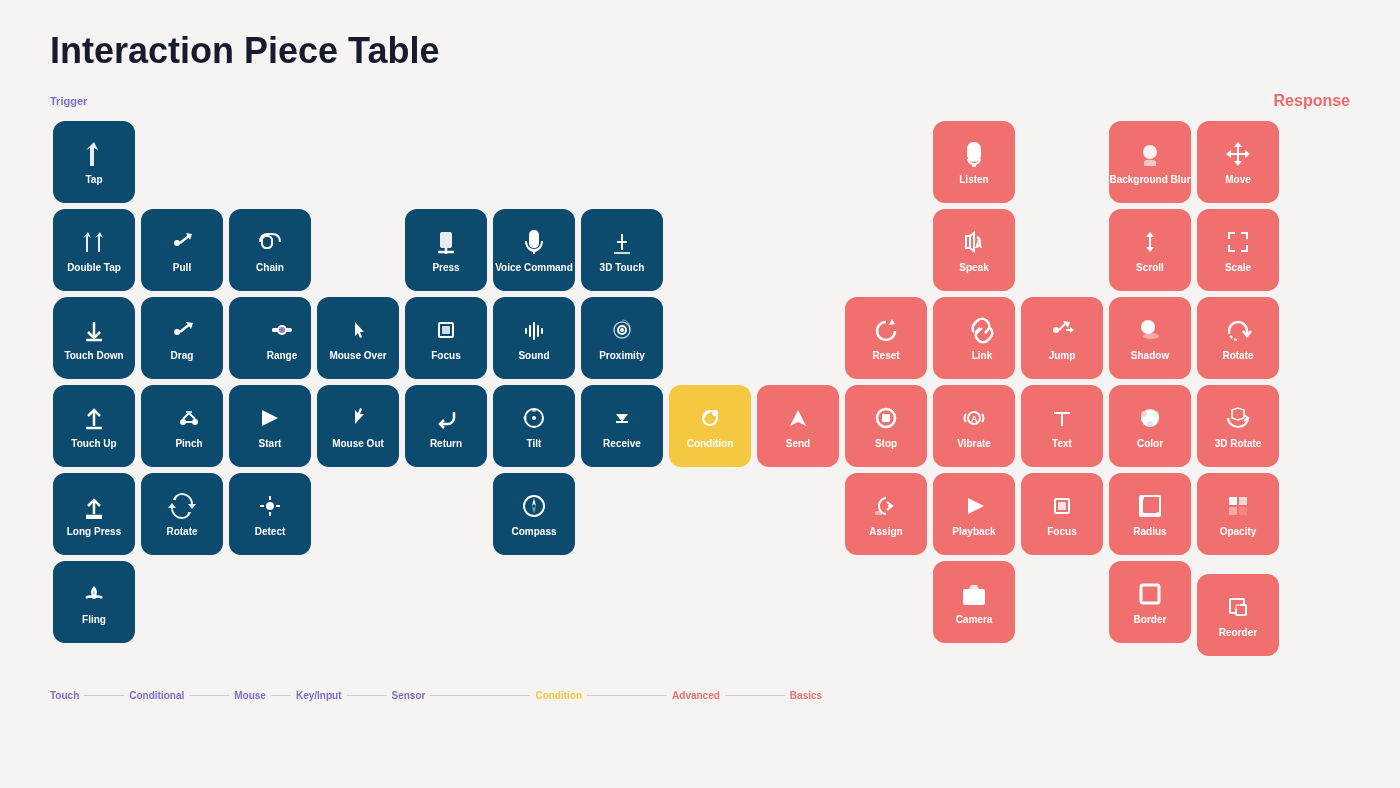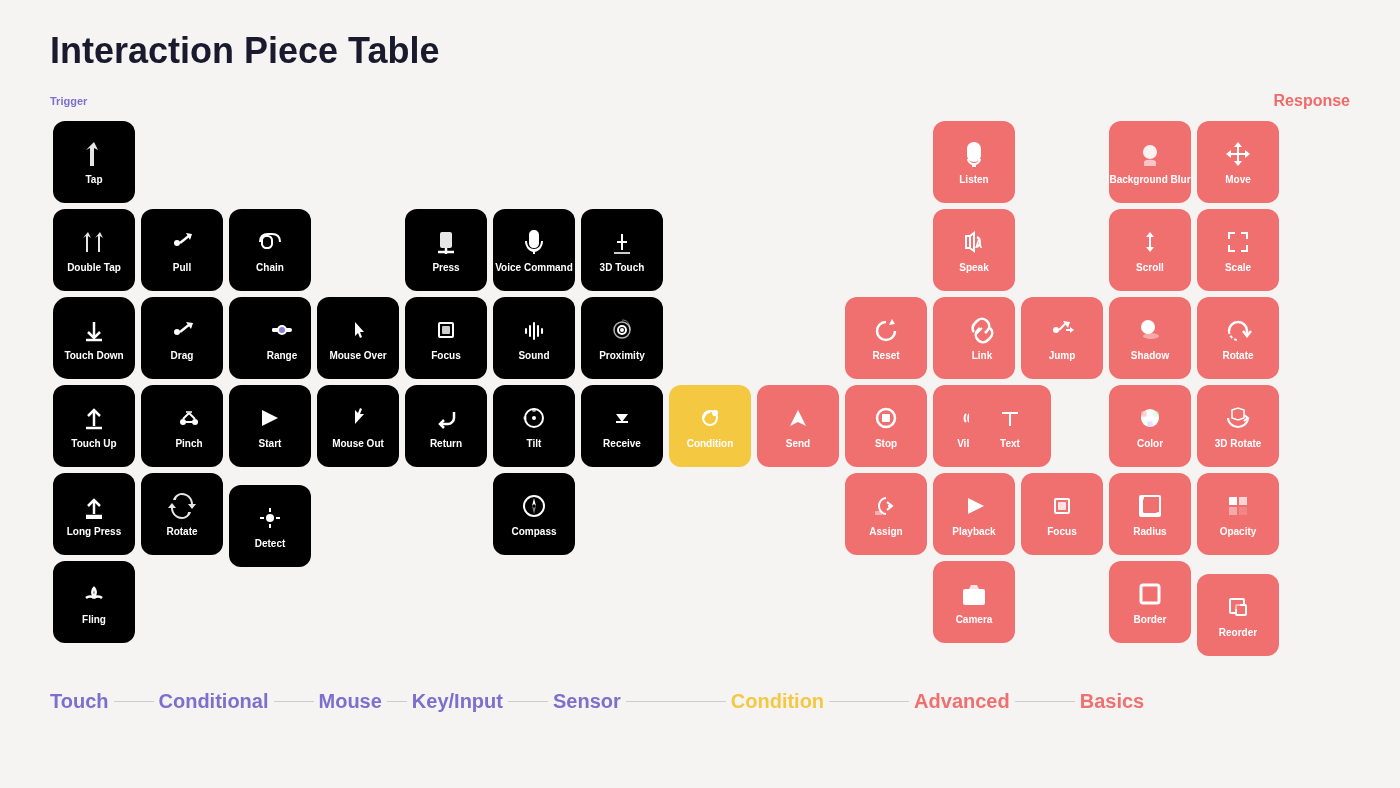--- a/index.html
+++ b/index.html
@@ -45,29 +45,29 @@
       align-items: center;
       justify-content: center;
     }
     .cell .label {
       font-size: 10px;
       color: white;
       font-weight: 600;
       text-align: center;
       line-height: 1.2;
     }
-    .cell-purple { background: #000000; }
+    .cell-purple { background: #0c4a6e; }
     .cell-red { background: #f07070; }
     .cell-yellow { background: #f5c842; }
 
     .footer-labels {
       display: flex;
       align-items: center;
       margin-top: 12px;
-      font-size: 20px;
+      font-size: 10px;
       font-weight: 600;
       gap: 1px;
     }
     .footer-divider {
       height: 1px;
       background: #ccc;
       flex: 1;
       max-width: 40px;
       margin: 0 4px;
     }
@@ -466,21 +466,21 @@
         <svg viewBox="0 0 32 32">
             <circle cx="16" cy="16" r="6" fill="none" stroke="white" stroke-width="2"></circle>
             <path d="M8 12 C6 14 6 18 8 20" stroke="white" stroke-width="2" fill="none"></path>
             <path d="M24 12 C26 14 26 18 24 20" stroke="white" stroke-width="2" fill="none"></path>
             <text x="13" y="20" fill="white" font-size="9" font-weight="bold">A</text>
           </svg>
       </div>
       <div class="label">Vibrate</div>
     </div>
 
-    <div class="cell cell-red" style="position:absolute;left:916px;top:264px;">
+    <div class="cell cell-red" style="position:absolute;left:968px;top:264px;">
       <div class="icon">
         <svg viewBox="0 0 32 32">
             <path d="M8 10 L24 10 L24 12 L17 12 L17 24 L15 24 L15 12 L8 12 Z"></path>
           </svg>
       </div>
       <div class="label">Text</div>
     </div>
 
     <div class="cell cell-red" style="position:absolute;left:1056px;top:264px;">
       <div class="icon">
@@ -521,21 +521,21 @@
     <div class="cell cell-purple" style="position:absolute;left:88px;top:352px;">
       <div class="icon">
         <svg viewBox="0 0 32 32">
             <path d="M10 10 C10 7 13 5 16 5 C21 5 25 9 25 14 L22 14 L26 19 L30 14 L27 14 C27 8 22 3 16 3 C12 3 8 6 7 10Z" opacity="0.9"></path>
             <path d="M22 22 C22 25 19 27 16 27 C11 27 7 23 7 18 L10 18 L6 13 L2 18 L5 18 C5 24 10 29 16 29 C20 29 24 26 25 22Z" opacity="0.9"></path>
           </svg>
       </div>
       <div class="label">Rotate</div>
     </div>
 
-    <div class="cell cell-purple" style="position:absolute;left:176px;top:364px;">
+    <div class="cell cell-purple" style="position:absolute;left:176px;top:352px;">
       <div class="icon">
         <svg viewBox="0 0 32 32">
             <circle cx="16" cy="16" r="4"></circle>
             <line x1="16" y1="6" x2="16" y2="10" stroke="white" stroke-width="2"></line>
             <line x1="16" y1="22" x2="16" y2="26" stroke="white" stroke-width="2"></line>
             <line x1="6" y1="16" x2="10" y2="16" stroke="white" stroke-width="2"></line>
             <line x1="22" y1="16" x2="26" y2="16" stroke="white" stroke-width="2"></line>
           </svg>
       </div>
       <div class="label">Detect</div>

